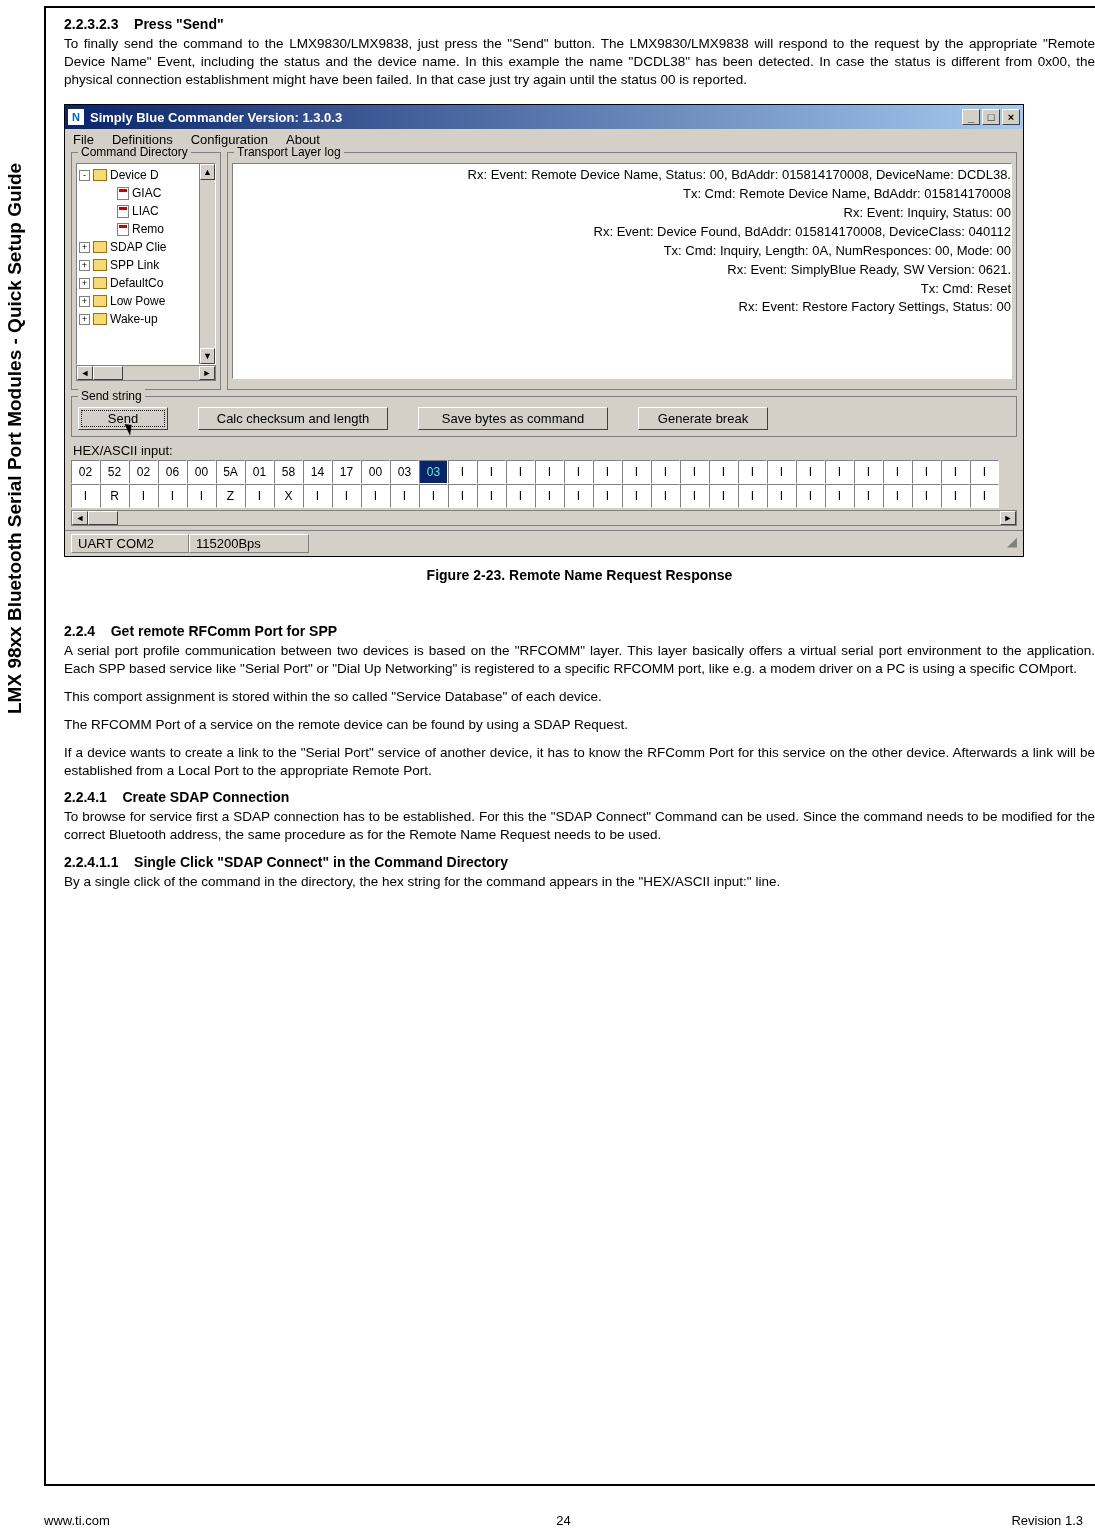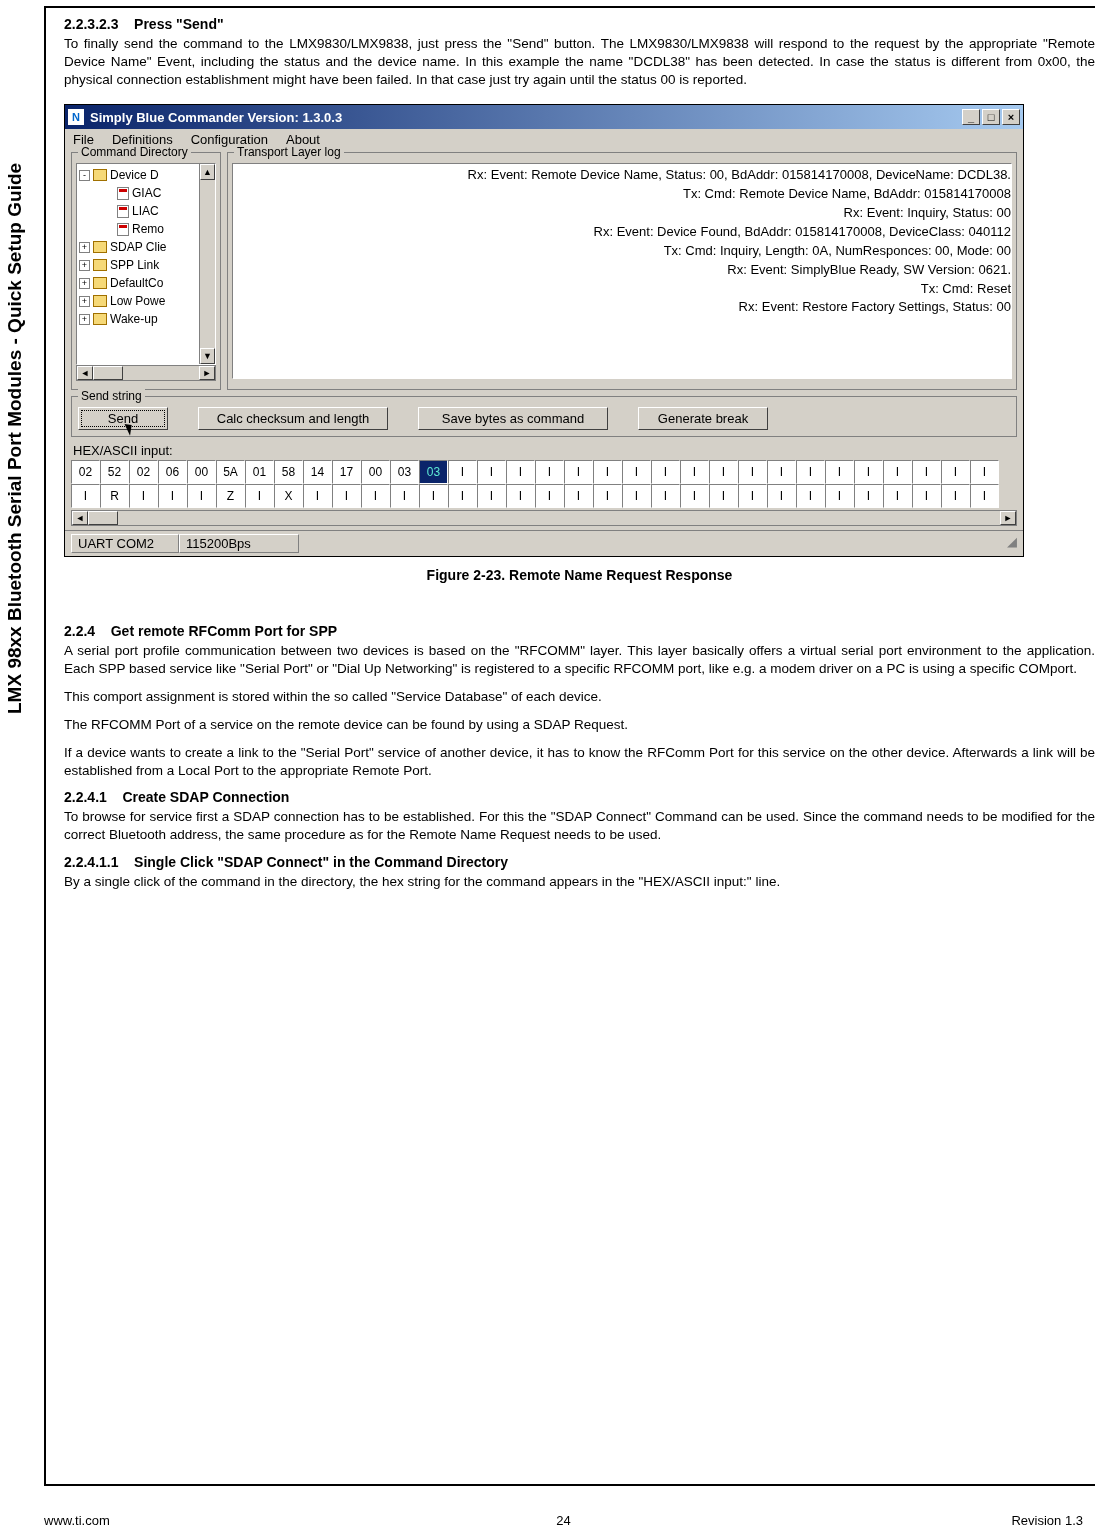--- a/index.html
+++ b/index.html
@@ -118,21 +118,21 @@
   .hexgrid { margin: 2px 6px 2px 6px; }
   .hexrow { display:flex;align-items:center; }
   .cell {
     width:29px;height:24px;border:1px solid #808080;border-right-color:#fff;border-bottom-color:#fff;
     background:#fff;display:flex;align-items:center;justify-content:center;font-size:12px;
   }
   .cell.sel { background:#0a246a;color:#5eead4; }
 
   .status { border-top:1px solid #808080; padding:3px 6px; font-size:13px; display:flex; }
   .status .pane { border:1px solid #808080;border-top-color:#fff;border-left-color:#fff;padding:1px 6px;}
-  .status .pane:first-child{width:108px;}
+  .status .pane:first-child{width:118px;}
   .status .pane:nth-child(2){width:120px;}
   .status .grip { margin-left:auto; width:18px; font-size:13px; text-align:right; color:#808080; }
 
   .caption { text-align:center; font-weight:bold; font-size:14px; margin: 10px 0 40px 0; }
 
   .footer {
     position:absolute; left:44px; right:12px; bottom:2px;
     display:flex; justify-content:space-between; font-size:13px;
   }
   .footer .mid { position:absolute; left:0; right:0; text-align:center; }

